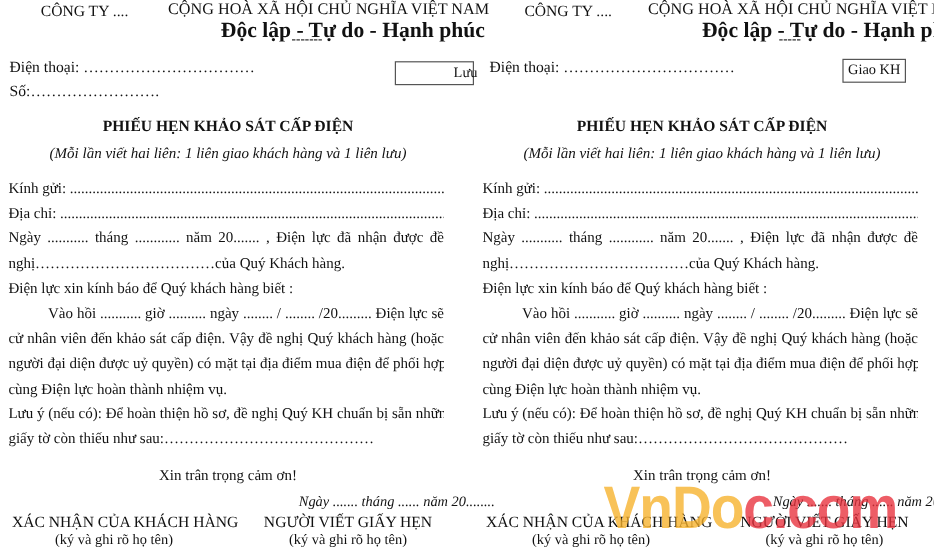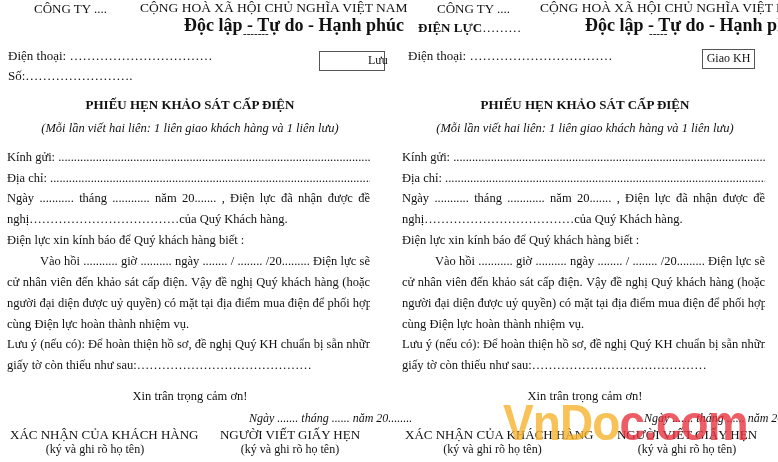--- a/index.html
+++ b/index.html
@@ -130,21 +130,21 @@
 </head>
 <body>
 
 <div class="form left">
   <div class="abs company" style="left:34px;">CÔNG TY ....</div>
   <div class="abs natl" style="left:140px;">CỘNG HOÀ XÃ HỘI CHỦ NGHĨA VIỆT NAM</div>
   <div class="abs motto" style="left:184px;">Độc lập - Tự do - Hạnh phúc</div>
   <div class="abs dash" style="left:243px;">-------</div>
   <div class="abs phone" style="left:8px;">Điện thoại: ……………………………</div>
   <div class="abs so" style="left:8px;">Số:…………………….</div>
-  <div class="copy-box" style="left:319px; top:51px; width:66px; height:20px;padding-left:48px;">Lưu</div>
+  <div class="copy-box" style="left:329px; top:51px; width:66px; height:20px;padding-left:48px;">Lưu</div>
 
   <div class="title">PHIẾU HẸN KHẢO SÁT CẤP ĐIỆN</div>
   <div class="subtitle">(Mỗi lần viết hai liên: 1 liên giao khách hàng và 1 liên lưu)</div>
 
   <div class="body-line" style="top:150px;">Kính gửi: ....................................................................................................</div>
   <div class="body-line" style="top:171px;">Địa chỉ: .......................................................................................................</div>
   <div class="body-line justify" style="top:191px;">Ngày ........... tháng ............ năm 20....... , Điện lực đã nhận được đề</div>
   <div class="body-line" style="top:212px;">nghị………………………………của Quý Khách hàng.</div>
   <div class="body-line" style="top:233px;">Điện lực xin kính báo để Quý khách hàng biết :</div>
   <div class="body-line justify indent" style="top:254px;">Vào hồi ........... giờ .......... ngày ........ / ........ /20......... Điện lực sẽ</div>
@@ -158,23 +158,20 @@
   <div class="date-sign">Ngày ....... tháng ...... năm 20........</div>
   <div class="sig-title" style="left:10px; width:170px;">XÁC NHẬN CỦA KHÁCH HÀNG</div>
   <div class="sig-note" style="left:10px; width:170px;">(ký và ghi rõ họ tên)</div>
   <div class="sig-title" style="left:210px; width:160px;">NGƯỜI VIẾT GIẤY HẸN</div>
   <div class="sig-note" style="left:210px; width:160px;">(ký và ghi rõ họ tên)</div>
 </div>
 
 <div class="form right">
   <div class="abs company" style="left:42px;">CÔNG TY ....</div>
   <div class="abs natl" style="left:145px;">CỘNG HOÀ XÃ HỘI CHỦ NGHĨA VIỆT NAM</div>
-  <div class="abs dl" style="left:23px;">
-    <span>ĐIỆN LỰC</span><span class="dots">………</span>
-  </div>
   <div class="abs motto" style="left:190px;">Độc lập - Tự do - Hạnh phúc</div>
   <div class="abs dash" style="left:254px;">-----</div>
   <div class="abs phone" style="left:13px;">Điện thoại: ……………………………</div>
   <div class="copy-box" style="left:307px; top:49px; width:53px; height:20px;">Giao KH</div>
 
   <div class="title">PHIẾU HẸN KHẢO SÁT CẤP ĐIỆN</div>
   <div class="subtitle">(Mỗi lần viết hai liên: 1 liên giao khách hàng và 1 liên lưu)</div>
 
   <div class="body-line" style="top:150px;">Kính gửi: ....................................................................................................</div>
   <div class="body-line" style="top:171px;">Địa chỉ: .......................................................................................................</div>

